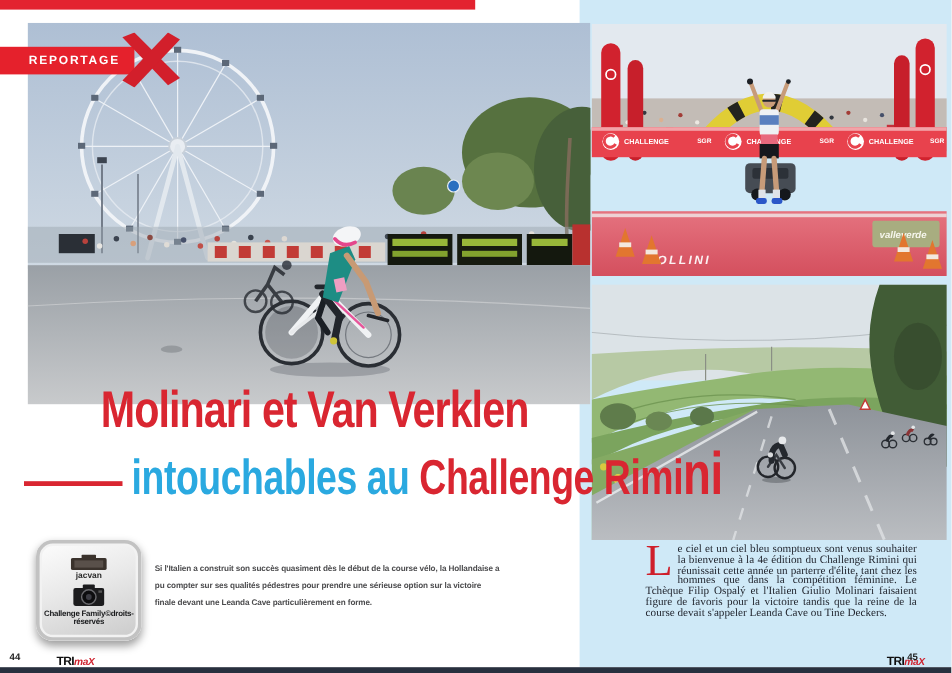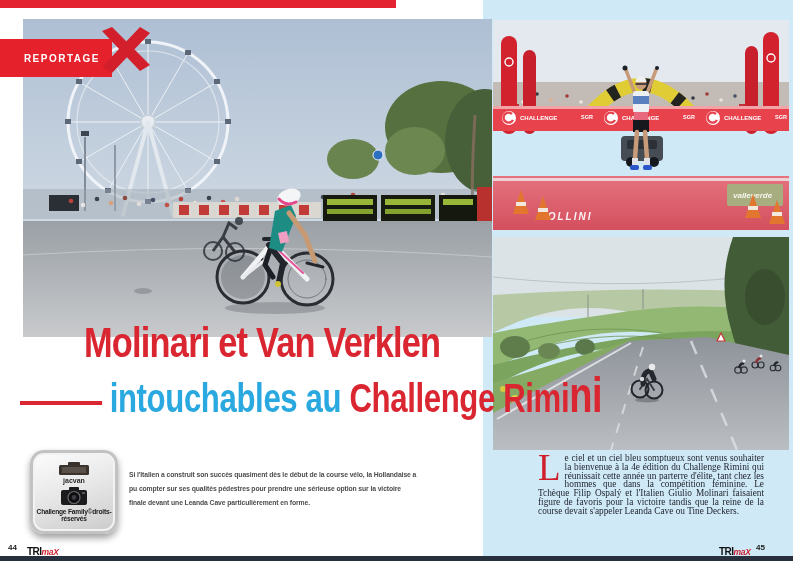--- a/index.html
+++ b/index.html
@@ -13,21 +13,21 @@
   
   .top-red-bar{left:0;top:0;width:396px;height:8px;background:#e32330;}
 
   
   .photo-left{left:23px;top:19px;width:469px;height:318px;z-index:1;}
   .photo-finish{left:493px;top:20px;width:296px;height:210px;z-index:1;}
   .photo-road{left:493px;top:237px;width:296px;height:213px;z-index:1;}
   .photo-left svg,.photo-finish svg,.photo-road svg{display:block;width:100%;height:100%;}
 
   
-  .banner-reportage{left:0;top:39px;width:112px;height:38px;background:#e5212c;z-index:4;
+  .banner-reportage{left:0;top:39px;width:112px;height:23px;background:#e5212c;z-index:4;
     display:flex;align-items:center;justify-content:flex-end;padding-right:12px;box-sizing:border-box;}
   .banner-reportage span{color:#fff;font-size:10px;font-weight:bold;letter-spacing:1.5px;}
   .x-mark{left:96px;top:27px;width:60px;height:46px;z-index:5;}
 
   
   .title-line1{left:84px;top:321px;font-size:43px;font-weight:bold;color:#d92631;
     transform:scaleX(.80);transform-origin:0 0;letter-spacing:-1px;white-space:nowrap;z-index:6;line-height:1;}
   .title-line2{left:20px;top:370px;font-size:41px;font-weight:bold;
     transform:scaleX(.76);transform-origin:0 0;letter-spacing:-0.5px;white-space:nowrap;z-index:6;line-height:1;}
   .underline-dash{display:inline-block;width:108px;height:4px;background:#d92631;margin-right:10px;vertical-align:7px;}
@@ -53,21 +53,21 @@
   .dropcap{float:left;color:#cf1f2b;font-size:37px;line-height:27px;padding-right:4px;
     font-family:"Liberation Serif",serif;}
 
   
   .footer-num{font-size:8px;font-weight:bold;color:#1c1c1c;z-index:3;}
   .fn-left{left:8px;top:543px;}
   .fn-right{left:756px;top:543px;}
   .tri-logo{z-index:3;white-space:nowrap;}
   .tl-left{left:27px;top:541px;}
   .tl-right{left:719px;top:541px;}
-  .tri-black{font-size:10px;font-weight:bold;color:#0e0e0e;letter-spacing:-0.5px;}
+  .tri-black{font-size:10px;font-weight:bold;color:#0e0e0e;letter-spacing:-0.5px;margin-left:20px;}
   .tri-red{font-size:8.5px;font-weight:bold;font-style:italic;color:#cf2430;letter-spacing:-0.3px;text-align:center;}
 
   .bottom-bar{left:0;top:556px;width:793px;height:5px;background:#28303e;z-index:7;}
 </style>
 </head>
 <body>
 
 <div id="stage">
 
   <div class="abs right-panel"></div>

